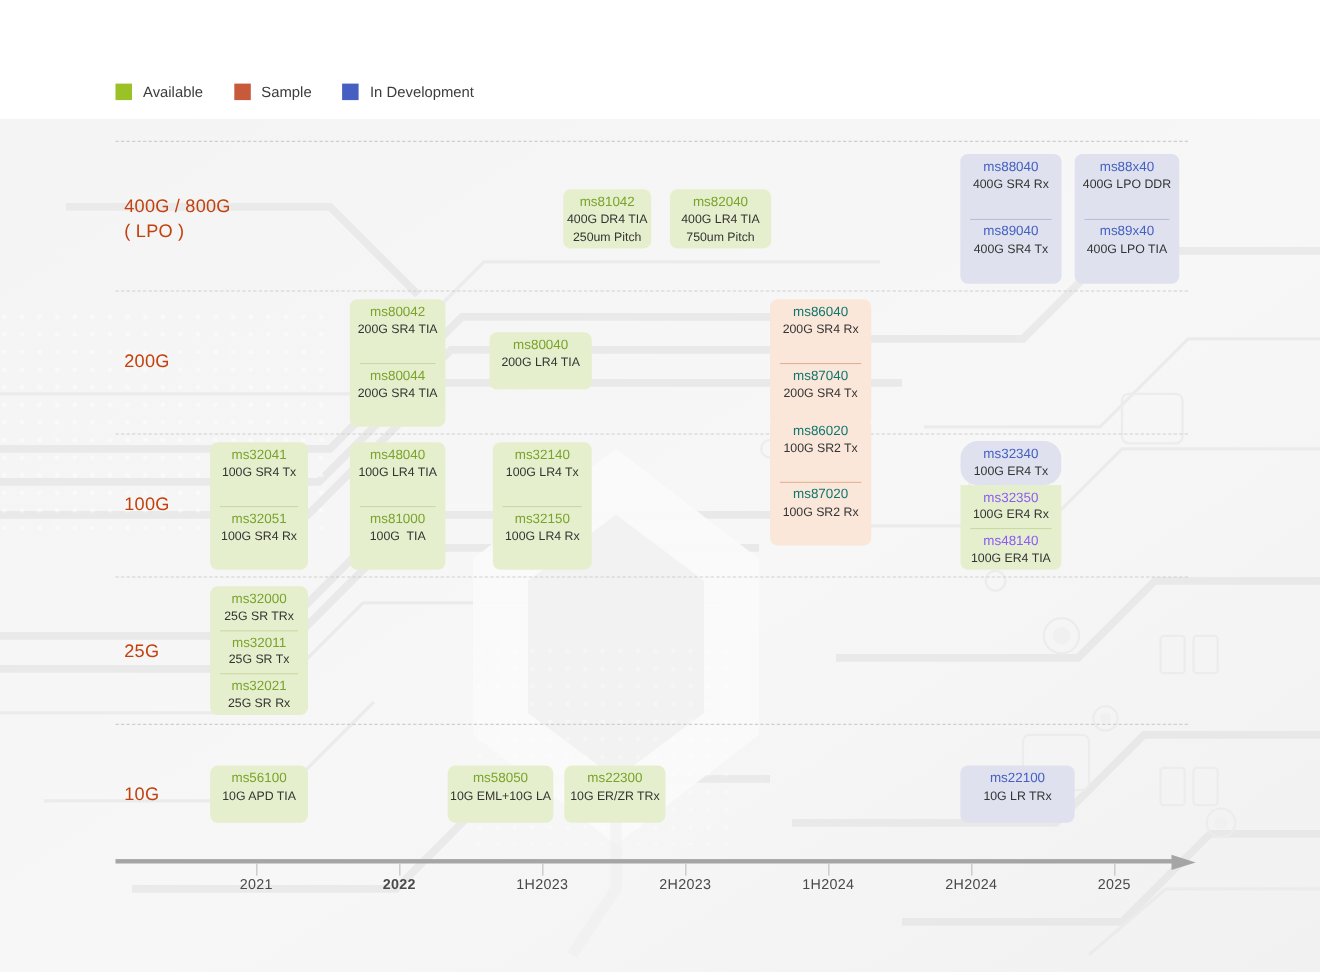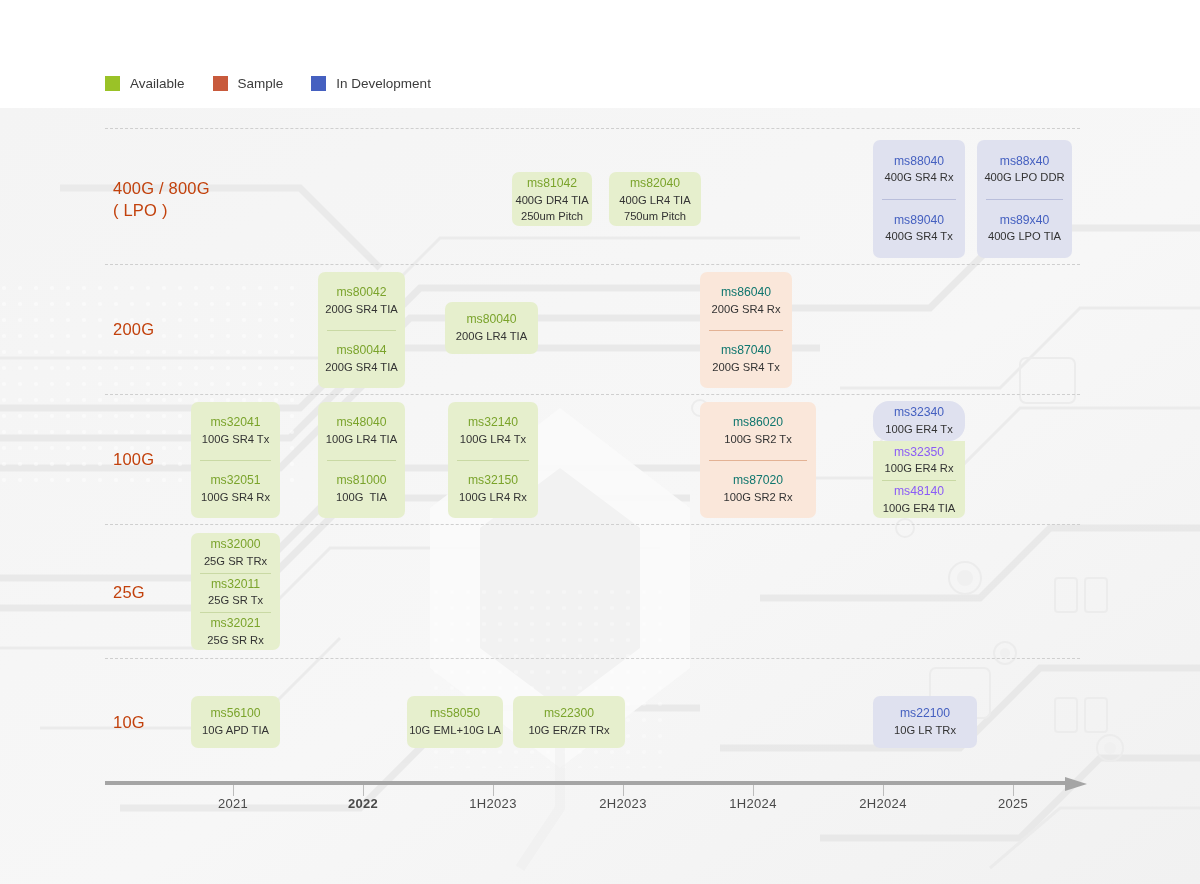--- a/index.html
+++ b/index.html
@@ -82,21 +82,20 @@
     border-radius: 7px;
     overflow: hidden;
     display: flex;
     flex-direction: column;
   }
   .seg {
     flex: 1 1 0;
     display: flex;
     flex-direction: column;
     align-items: center;
-    justify-content: center;
     padding: 3px 20px;
     position: relative;
   }
   .seg + .seg::before {
     content: "";
     position: absolute;
     left: 9px; right: 9px; top: 0;
     height: 1px;
   }
   .seg-code {
@@ -366,21 +365,21 @@
     <div class="card st-available" style="left: 448px; top: 402px; width: 90px; height: 116px;">
       <div class="seg">
         <div class="seg-code">ms32140</div>
         <div class="seg-desc">100G LR4 Tx</div>
       </div>
       <div class="seg">
         <div class="seg-code">ms32150</div>
         <div class="seg-desc">100G LR4 Rx</div>
       </div>
     </div>
-    <div class="card st-sample" style="left: 700px; top: 402px; width: 116px; height: 116px;">
+    <div class="card st-sample" style="left: 700px; top: 380px; width: 92px; height: 116px;">
       <div class="seg">
         <div class="seg-code">ms86020</div>
         <div class="seg-desc">100G SR2 Tx</div>
       </div>
       <div class="seg">
         <div class="seg-code">ms87020</div>
         <div class="seg-desc">100G SR2 Rx</div>
       </div>
     </div>
     <div class="card" style="left: 873px; top: 401px; width: 92px; height: 117px;">
@@ -416,21 +415,21 @@
         <div class="seg-code">ms56100</div>
         <div class="seg-desc">10G APD TIA</div>
       </div>
     </div>
     <div class="card st-available" style="left: 407px; top: 696px; width: 96px; height: 52px;">
       <div class="seg">
         <div class="seg-code">ms58050</div>
         <div class="seg-desc">10G EML+10G LA</div>
       </div>
     </div>
-    <div class="card st-available" style="left: 513px; top: 696px; width: 112px; height: 52px;">
+    <div class="card st-available" style="left: 513px; top: 696px; width: 92px; height: 52px;">
       <div class="seg">
         <div class="seg-code">ms22300</div>
         <div class="seg-desc">10G ER/ZR TRx</div>
       </div>
     </div>
     <div class="card st-development" style="left: 873px; top: 696px; width: 104px; height: 52px;">
       <div class="seg">
         <div class="seg-code">ms22100</div>
         <div class="seg-desc">10G LR TRx</div>
       </div>

